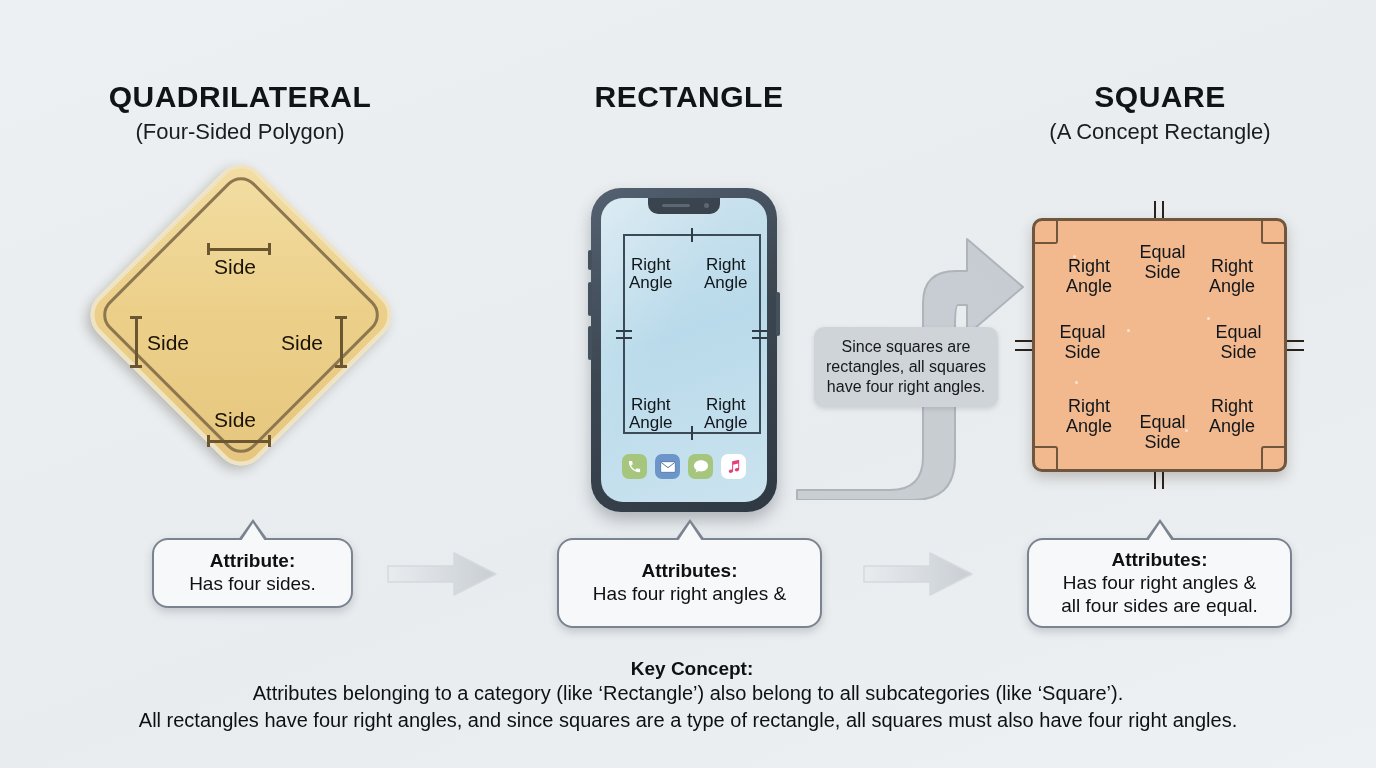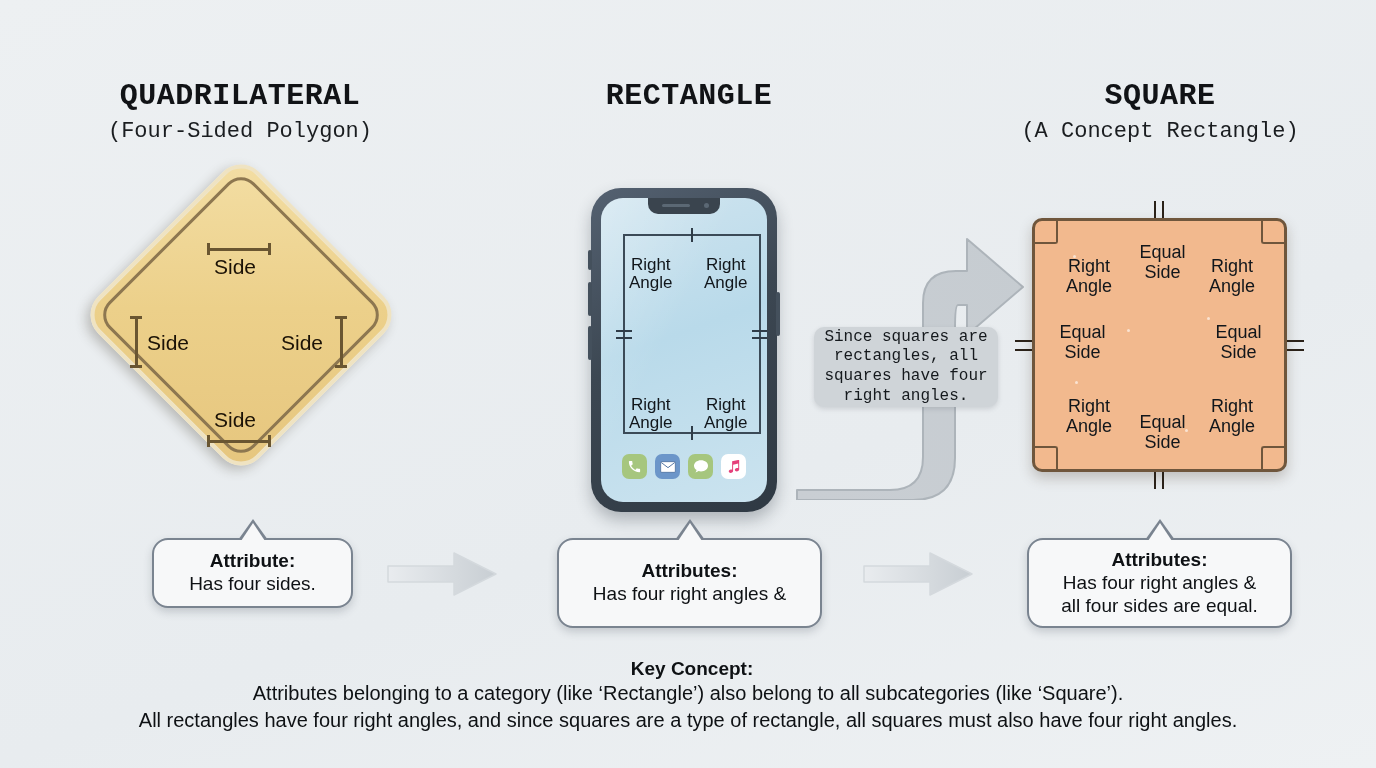--- a/index.html
+++ b/index.html
@@ -5,21 +5,21 @@
   * { box-sizing: border-box; margin: 0; padding: 0; }
   html, body {
     width: 1376px; height: 768px;
     background: #eceff2;
     font-family: "Liberation Sans", sans-serif;
     overflow: hidden;
   }
   #stage { position: relative; width: 1376px; height: 768px; background: linear-gradient(160deg,#edf0f2 0%,#e8ecef 60%,#eef1f3 100%); }
 
   
-  .col-head { position: absolute; text-align: center; font-family: Liberation Mono, monospace; }
+  .col-head { position: absolute; text-align: center; }
   .col-title {
     font-size: 30px; font-weight: bold; color: #111316;
     letter-spacing: .5px; line-height: 1.1;
   }
   .col-sub { font-size: 22px; color: #1a1d20; margin-top: 6px; line-height: 1.15; }
 
   
   .diamond-wrap { position: absolute; left: 97px; top: 183px; width: 285px; height: 322px; }
   .diamond {
     position: absolute; left: 30px; top: 18px;
@@ -126,21 +126,20 @@
   .sq-tick-h { position:absolute; width:17px; height:2px; background:#2a2118; }
   .speck { position:absolute; width:3px; height:3px; border-radius:50%; background:rgba(255,255,255,.6); }
 
   
   .curve-arrow { position:absolute; left:795px; top:215px; width:235px; height:285px; }
   .note-box {
     position:absolute; left:814px; top:327px; width:184px; height:80px;
     background:#cfd4d8; border-radius:10px;
     display:flex; align-items:center; justify-content:center;
     box-shadow: 0 2px 5px rgba(70,80,90,.18);
-    font-family: Liberation Mono, monospace;
   }
   .note-text { font-size:16px; color:#15191d; line-height:1.23; text-align:center; padding:0 8px; }
 
   
   .bubble {
     position:absolute; background:#f7f8f9; border:2px solid #7a8490;
     border-radius:16px; box-shadow: 0 4px 8px rgba(60,70,80,.22);
     display:flex; flex-direction:column; align-items:center; justify-content:center;
   }
   .bubble .tail-out, .bubble .tail-in {

